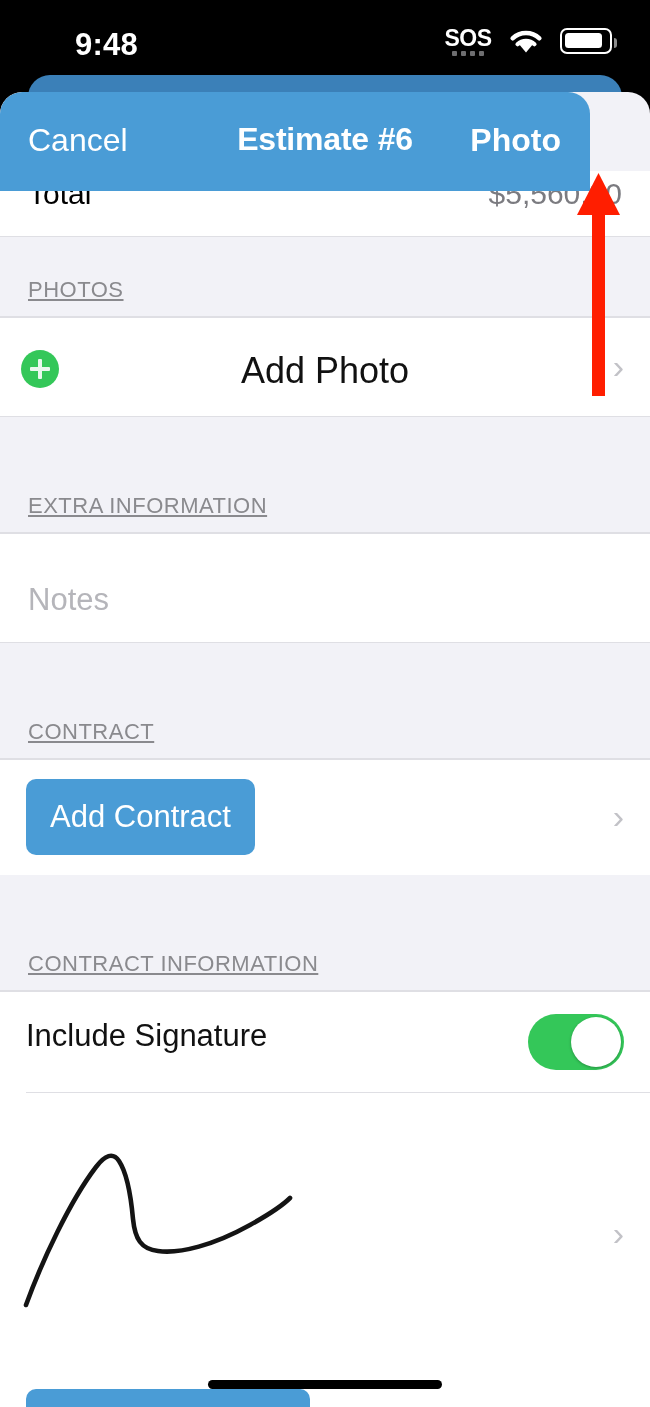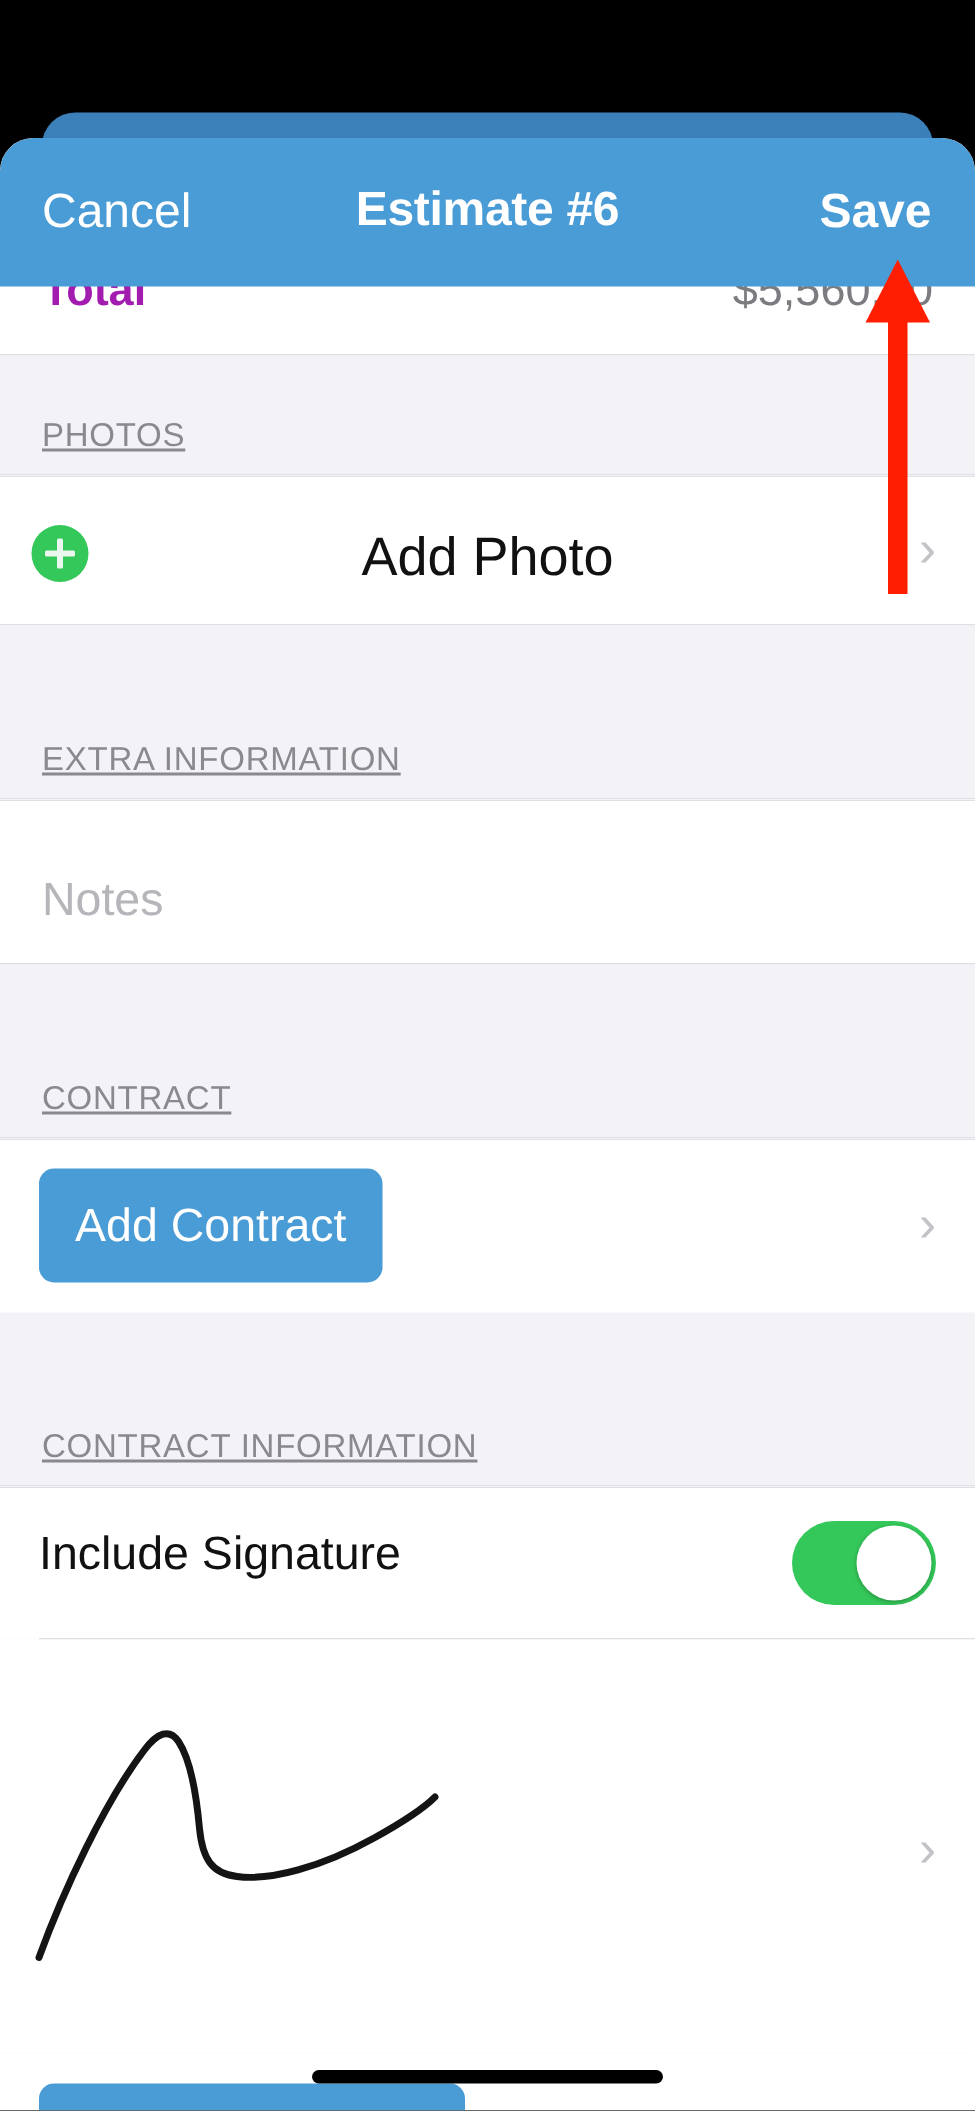--- a/index.html
+++ b/index.html
@@ -76,21 +76,21 @@
     width:650px; height:1315px;
     background:#f2f2f7;
     border-radius:22px 22px 0 0;
     overflow:hidden;
     z-index:50;
   }
 
   
   .navbar {
     position:absolute; top:0; left:0;
-    width:650px; height:99px;
+    width:590px; height:99px;
     background:#4a9cd6;
     border-radius:22px 22px 0 0;
     z-index:60;
   }
   .nav-cancel {
     position:absolute; left:28px; top:30px;
     color:#fff; font-size:32px; font-weight:400;
     background:none; border:none; padding:0; cursor:pointer;
     font-family:"Liberation Sans", sans-serif;
   }
@@ -123,21 +123,21 @@
 
   
   .total-row {
     position:absolute; top:-20px; left:0;
     width:650px; height:66px;
     background:#fff;
     box-shadow: inset 0 -1px 0 #dfdfe4;
   }
   .total-label {
     position:absolute; left:28px; top:6px;
-    font-size:30px; color:#a21caf;font-weight:bold;
+    font-size:30px; color:#000000;
   }
   .total-value {
     position:absolute; right:28px; top:6px;
     font-size:30px; color:#7b7b80;
   }
 
   
   .photos-head { position:absolute; top:46px; left:0; width:650px; height:80px; }
   .addphoto-row {
     position:absolute; top:126px; left:0;
@@ -329,25 +329,50 @@
       <div class="sigbtn-row">
         <button class="btn-blue change-sig-btn">Change Signature</button>
         <button class="remove-btn">Remove</button>
       </div>
 
     </div>
 
     <div class="navbar">
       <button class="nav-cancel">Cancel</button>
       <div class="nav-title">Estimate #6</div>
-      <button class="nav-save">Save</button>
+      <button class="nav-save">Photo</button>
     </div>
 
   </div>
 
+  <div class="statusbar">
+    <div class="status-time">9:48</div>
+    <div class="status-right">
+
+      <div class="sos-wrap">
+        <div class="sos-text">SOS</div>
+        <div class="sos-dots">
+          <i></i>
+            <i></i>
+            <i></i>
+            <i></i>
+        </div>
+      </div>
+
+      <svg class="wifi-ico" width="38" height="28" viewBox="0 0 38 28">
+        <path d="M19 25.5 L12.3 17.6 A9.6 9.6 0 0 1 25.7 17.6 Z" fill="#fff"></path>
+        <path d="M5.6 11.3 A19.4 19.4 0 0 1 32.4 11.3" fill="none" stroke="#fff" stroke-width="4.4" stroke-linecap="round"></path>
+        <path d="M10.5 17.2 A12.6 12.6 0 0 1 27.5 17.2" fill="none" stroke="#fff" stroke-width="4.2" stroke-linecap="round"></path>
+      </svg>
+
+      <div class="battery">
+          <span></span>
+        </div>
+    </div>
+  </div>
 
   <div class="home-ind"></div>
 
   <svg class="annot-arrow" width="650" height="1407">
     <g>
       <rect x="592" y="210" width="13" height="186" fill="#FF1E00"></rect>
       <polygon points="598.5,173 620,215 577,215" fill="#FF1E00"></polygon>
     </g>
   </svg>
 

